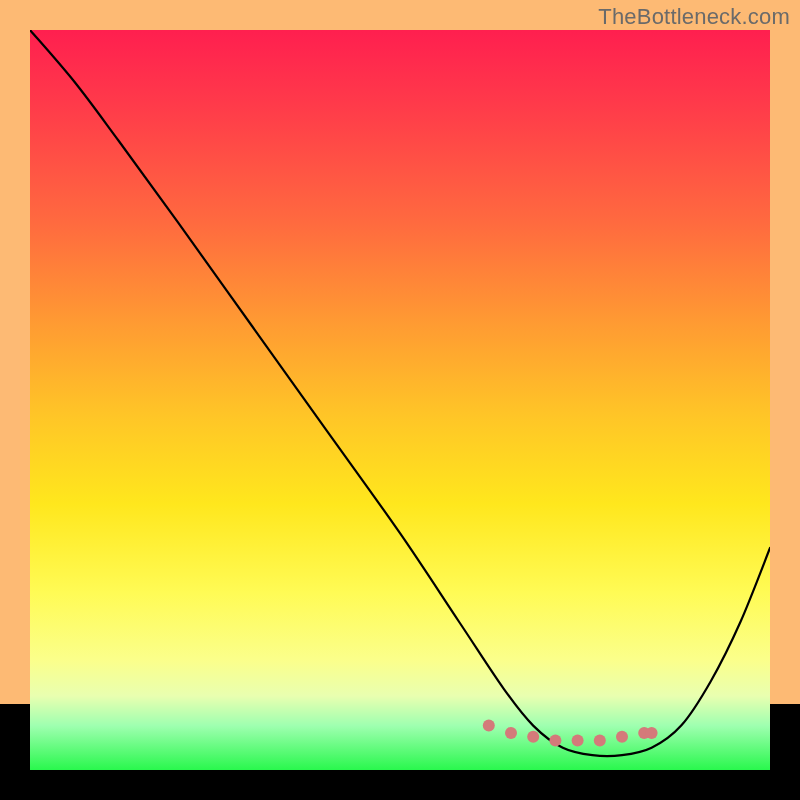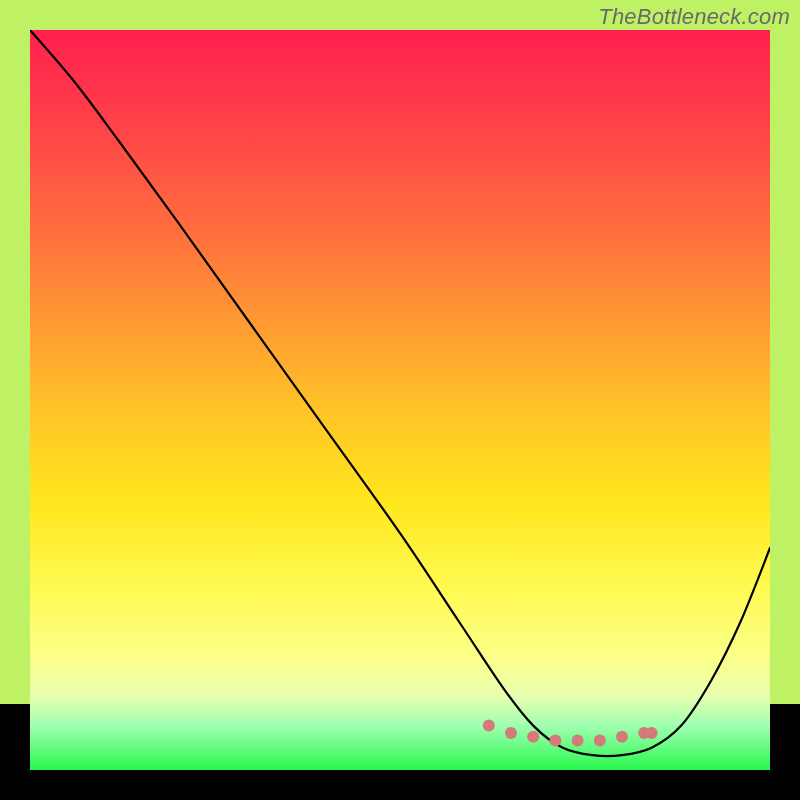--- a/index.html
+++ b/index.html
@@ -8,22 +8,21 @@
     width: 800px;
     height: 800px;
     background: #000;
     overflow: hidden;
     font-family: Arial, Helvetica, sans-serif;
   }
   .frame {
     position: relative;
     width: 800px;
     height: 704px;
-    background: #bef264;
-    font-style: italic;
+    background: #fdba74;
   }
   .watermark {
     position: absolute;
     top: 4px;
     right: 10px;
     color: #6a6a6a;
     font-size: 22px;
     font-weight: 400;
     letter-spacing: 0.2px;
     z-index: 20;

